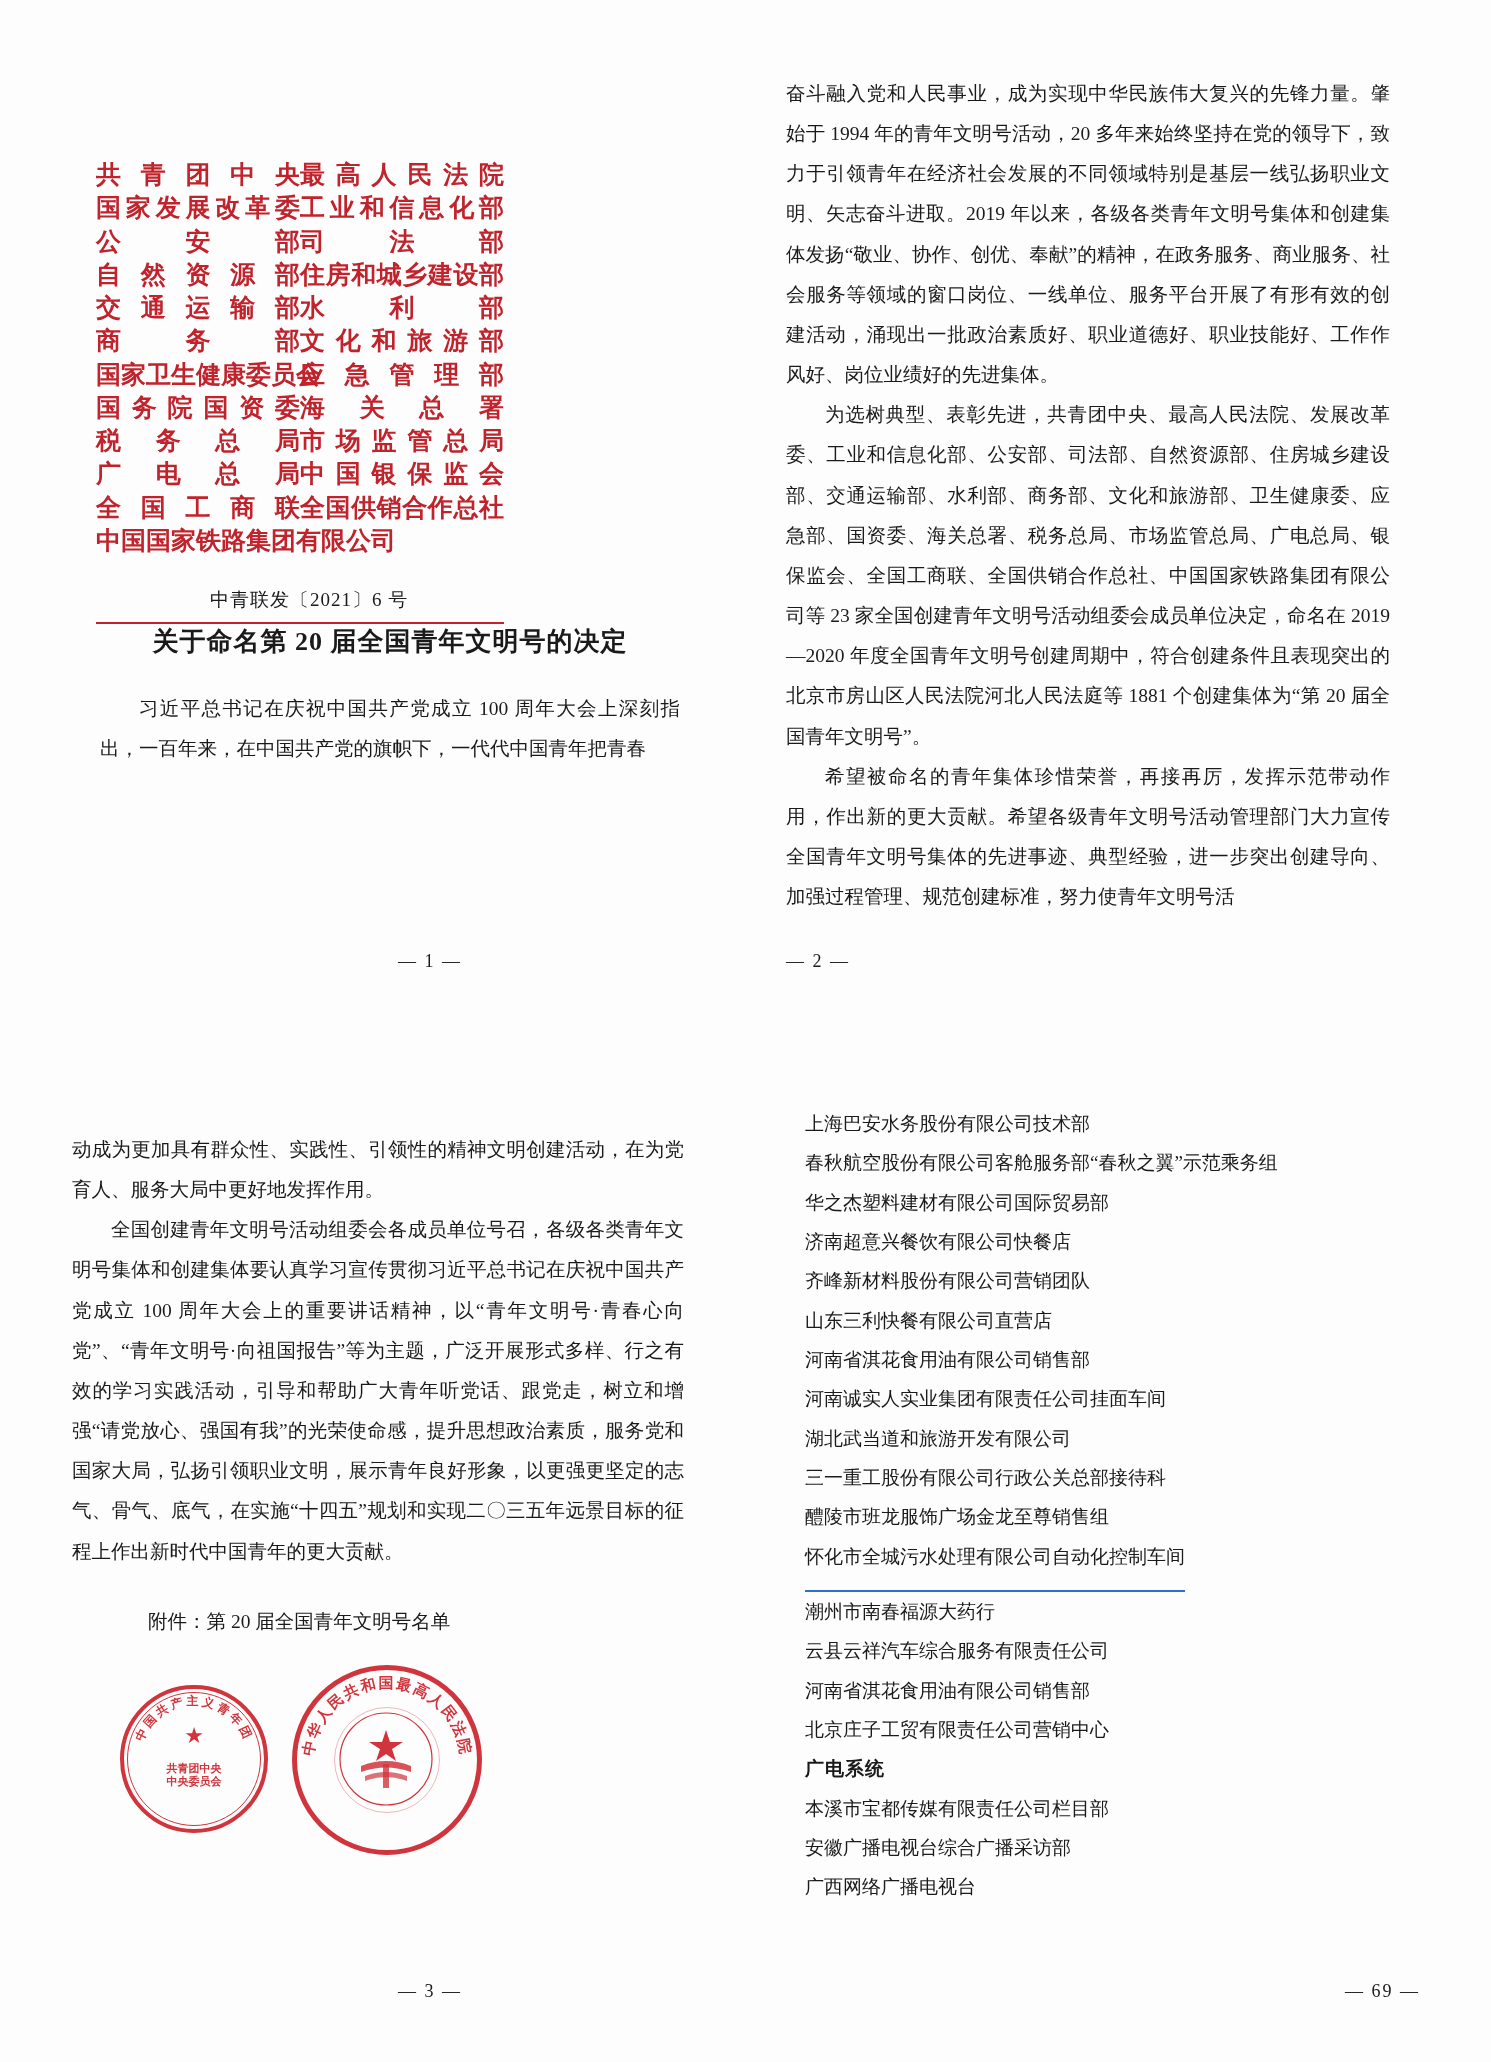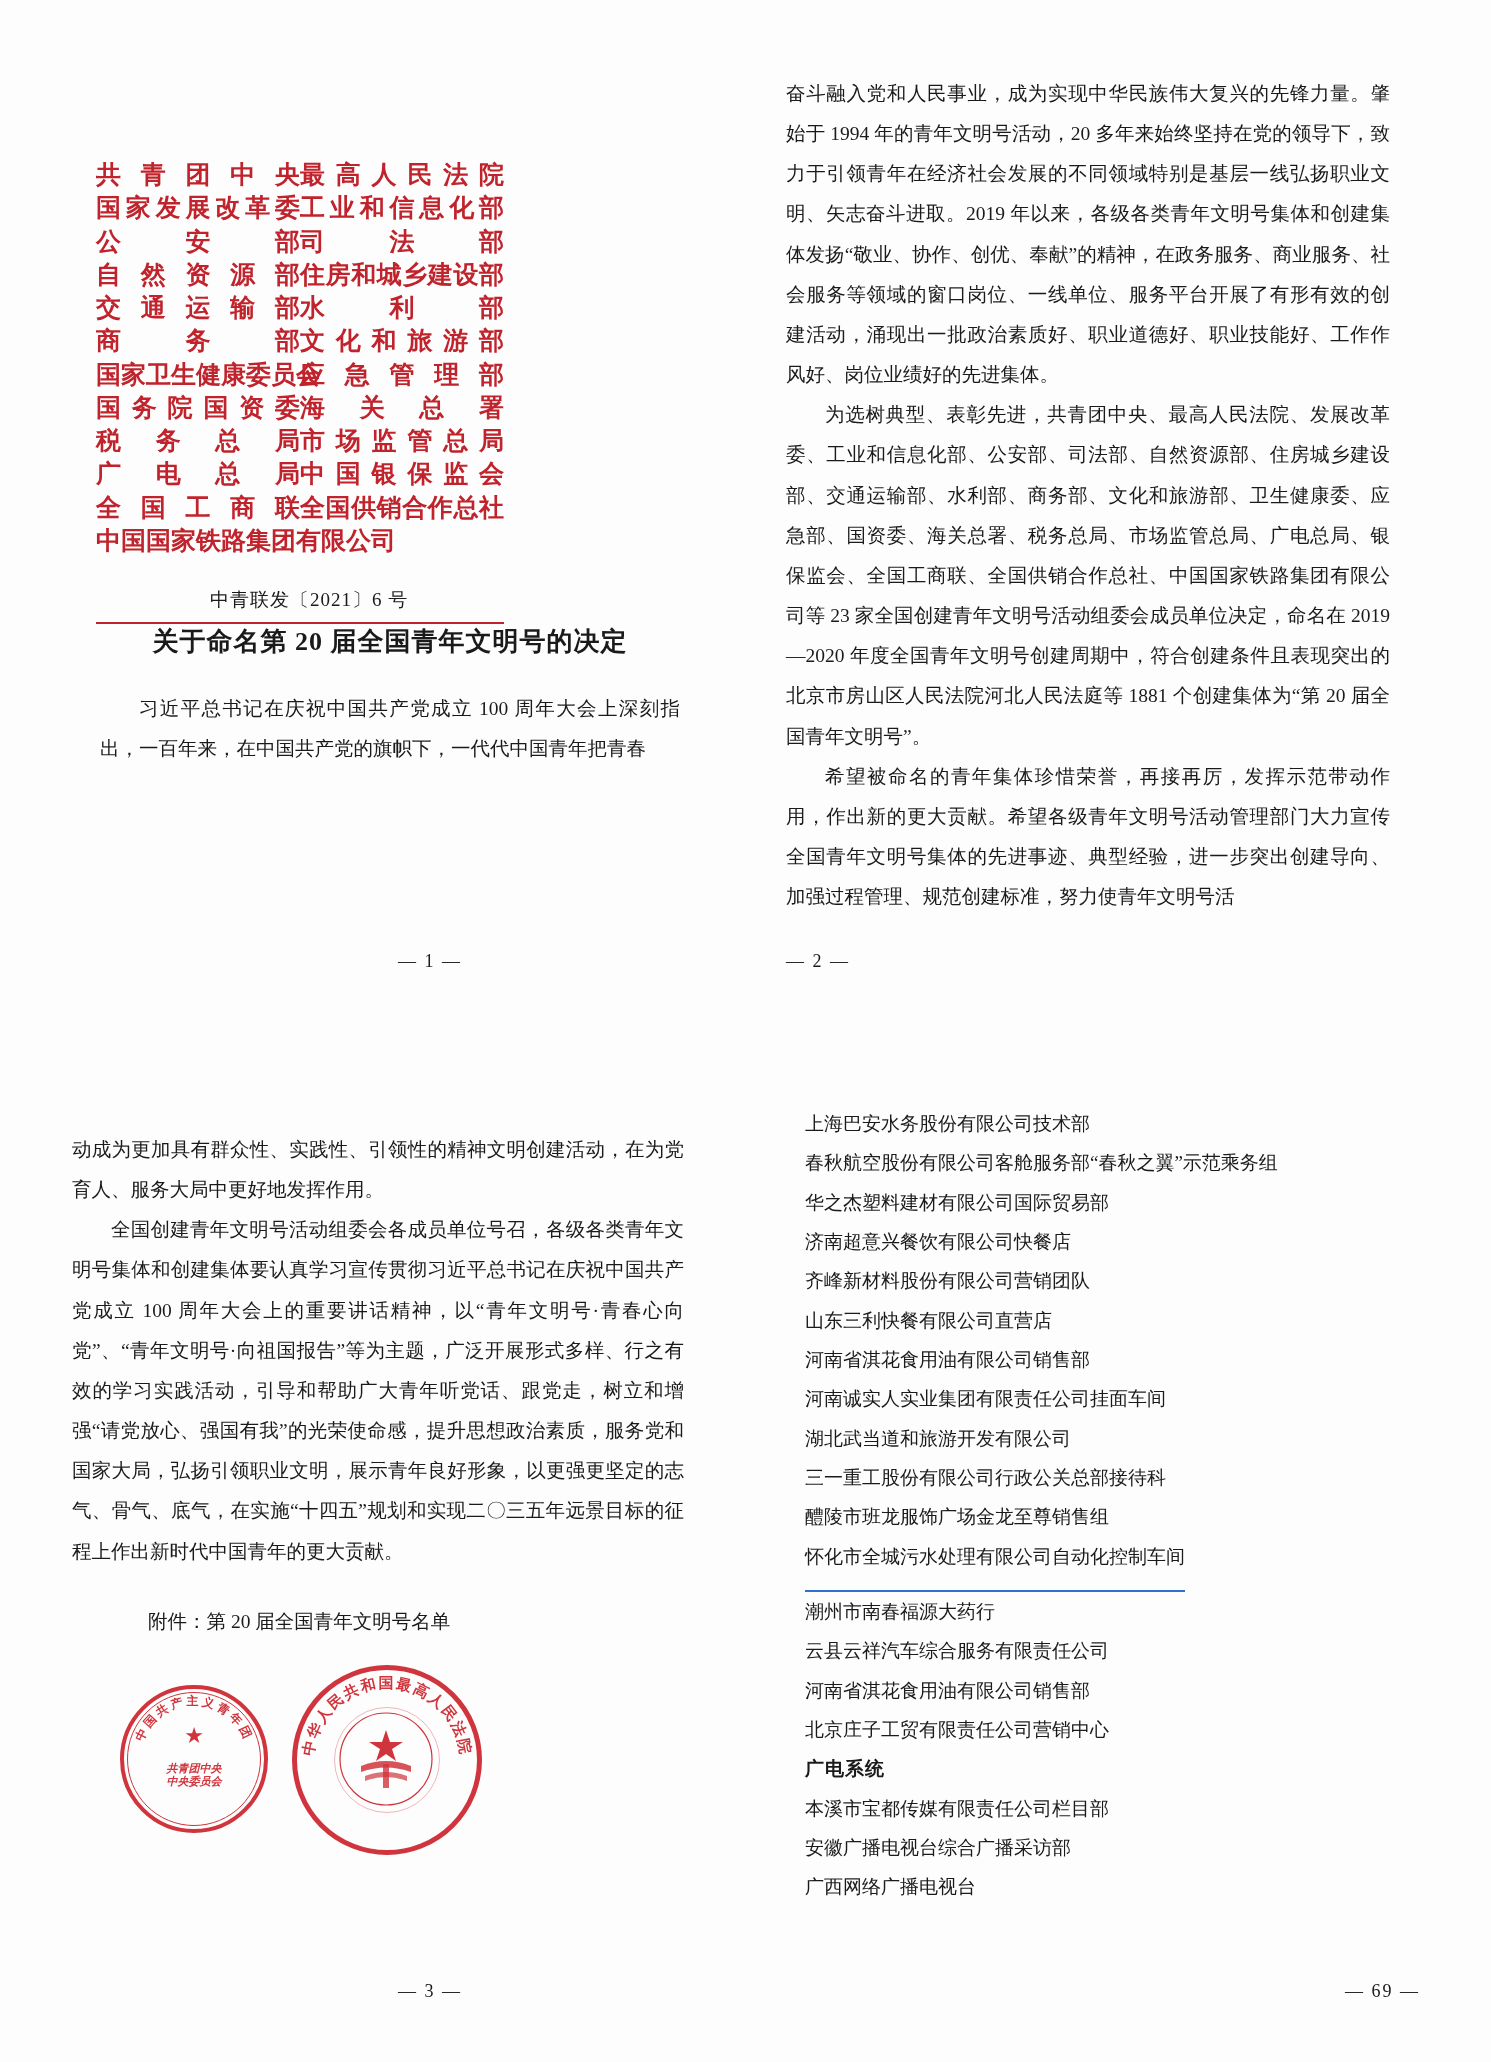--- a/index.html
+++ b/index.html
@@ -153,21 +153,20 @@
   .seal-inner {
     position: absolute;
     left: 50%;
     top: 50%;
     transform: translate(-50%, -50%);
     text-align: center;
     font-size: 11px;
     font-weight: bold;
     line-height: 1.25;
     white-space: nowrap;
-    font-style: italic;
   }
   .seal-star {
     position: absolute;
     left: 50%;
     top: 34%;
     transform: translate(-50%, -50%);
     font-size: 22px;
     color: #d0343c;
     line-height: 1;
   }

